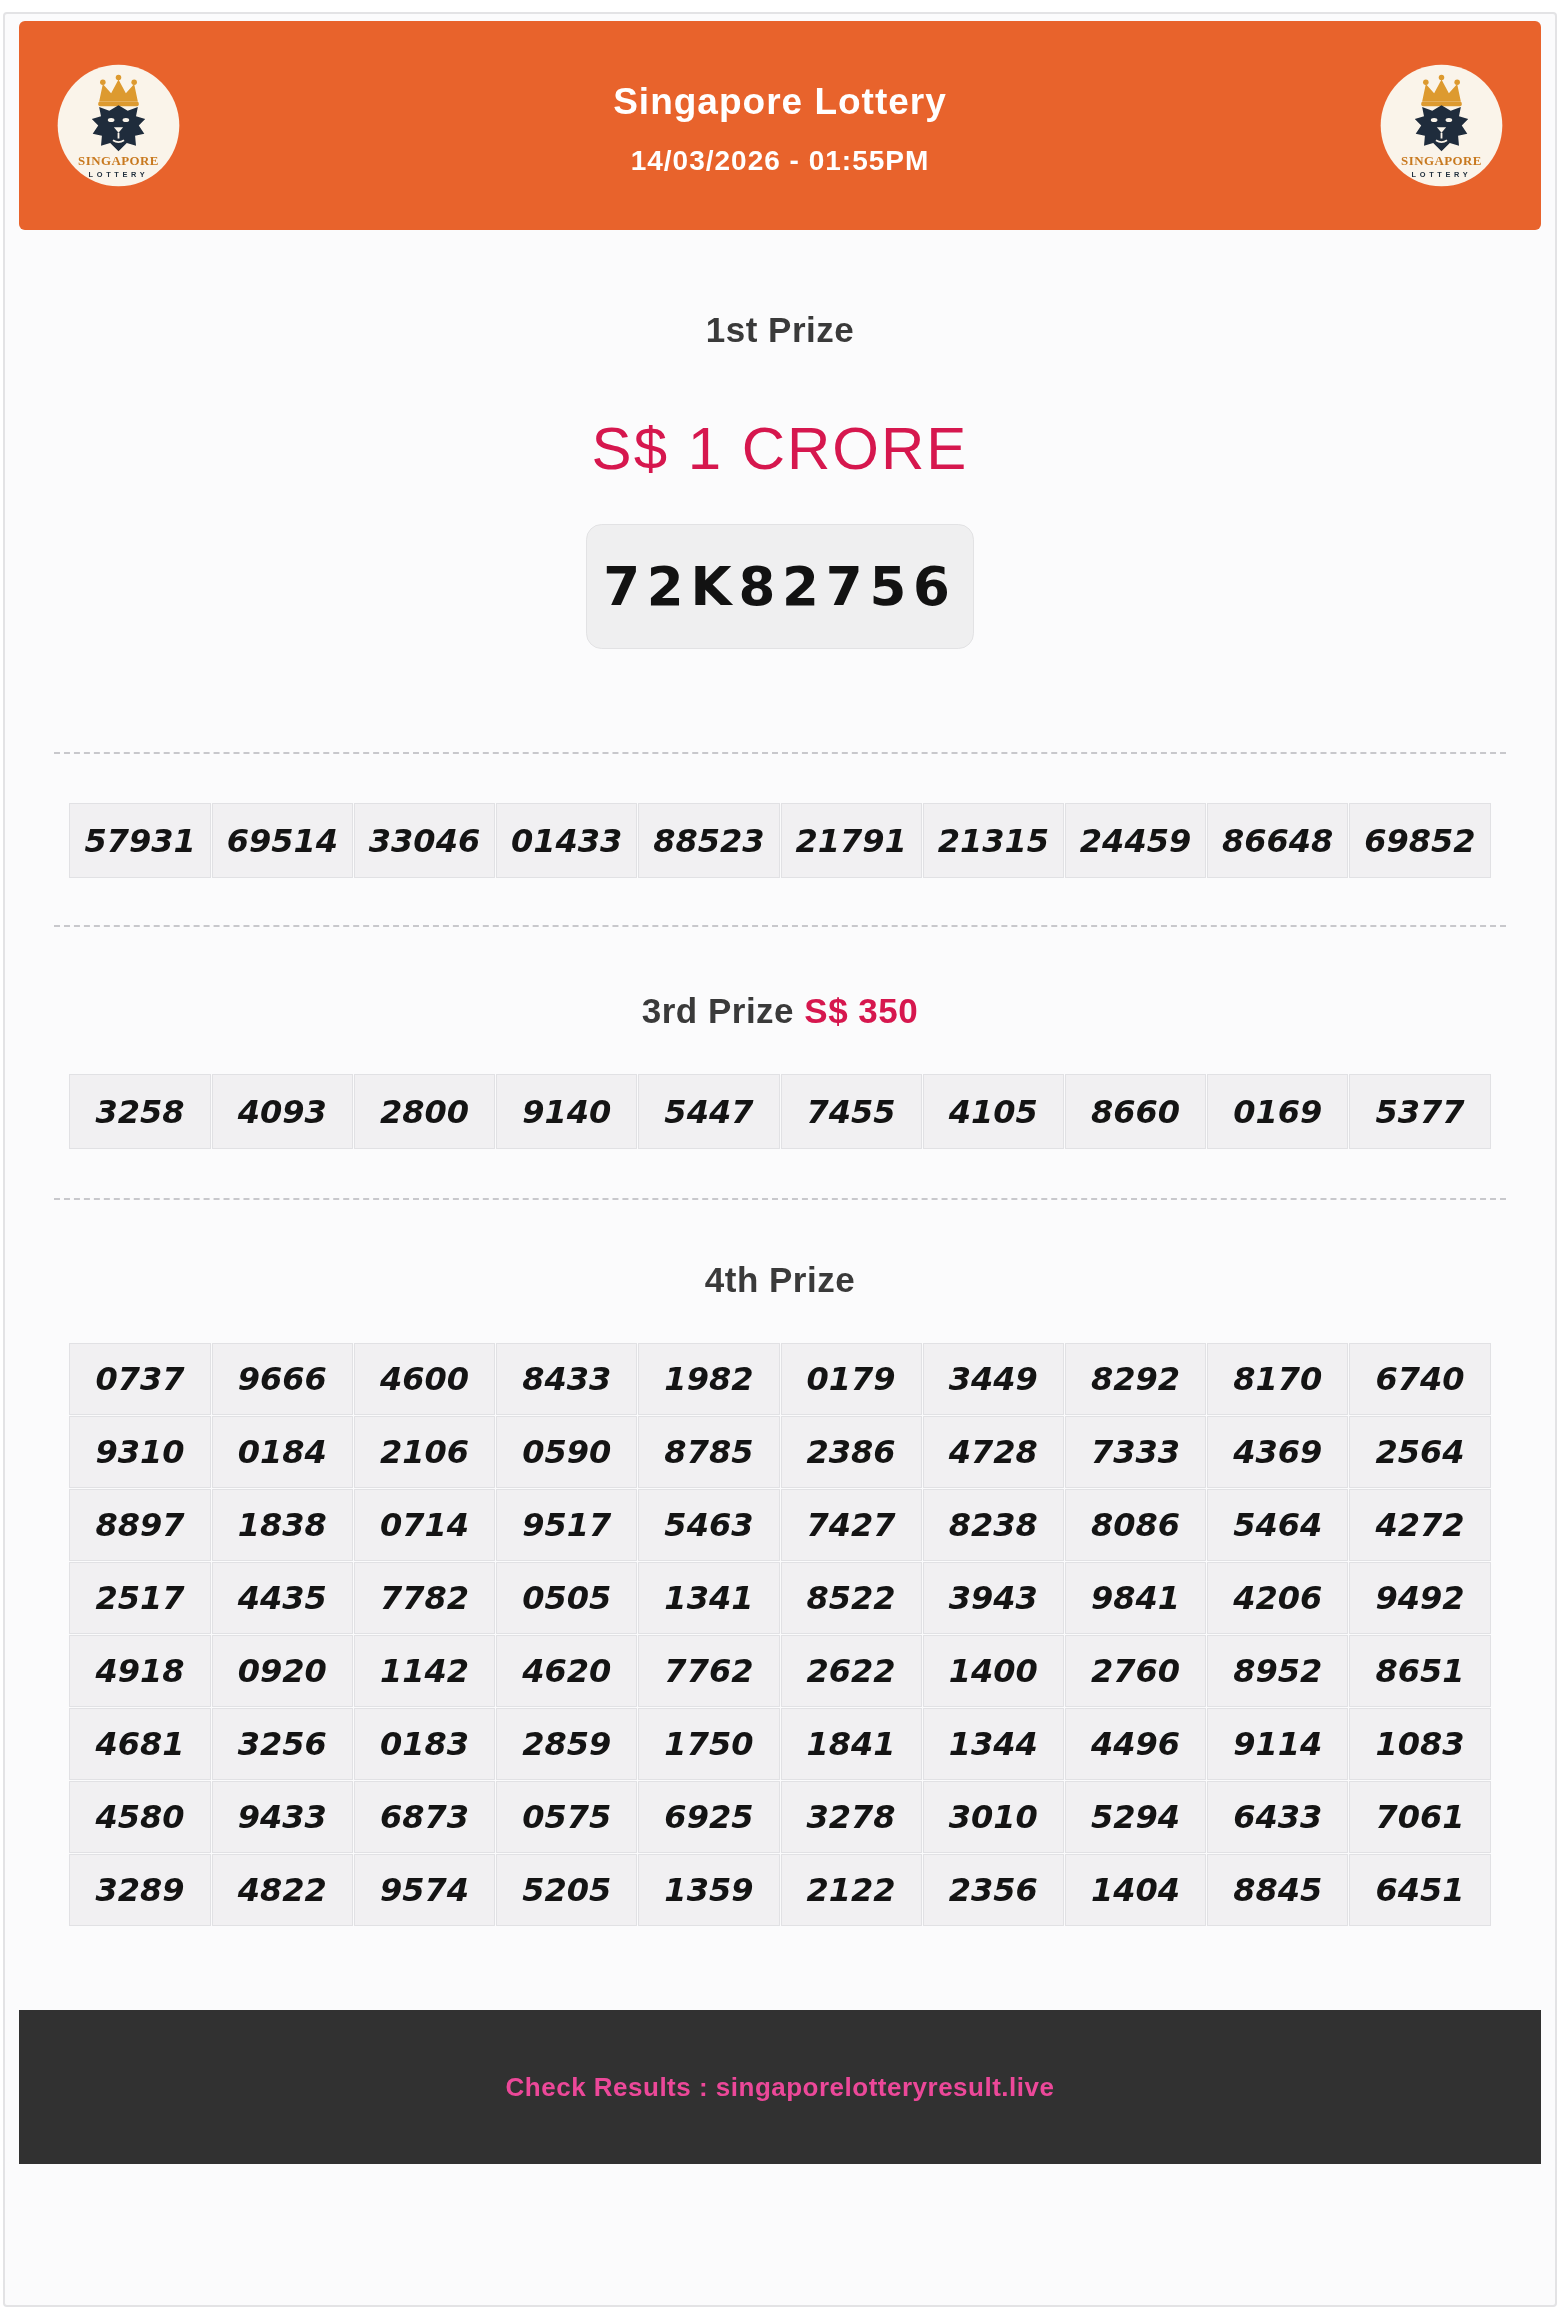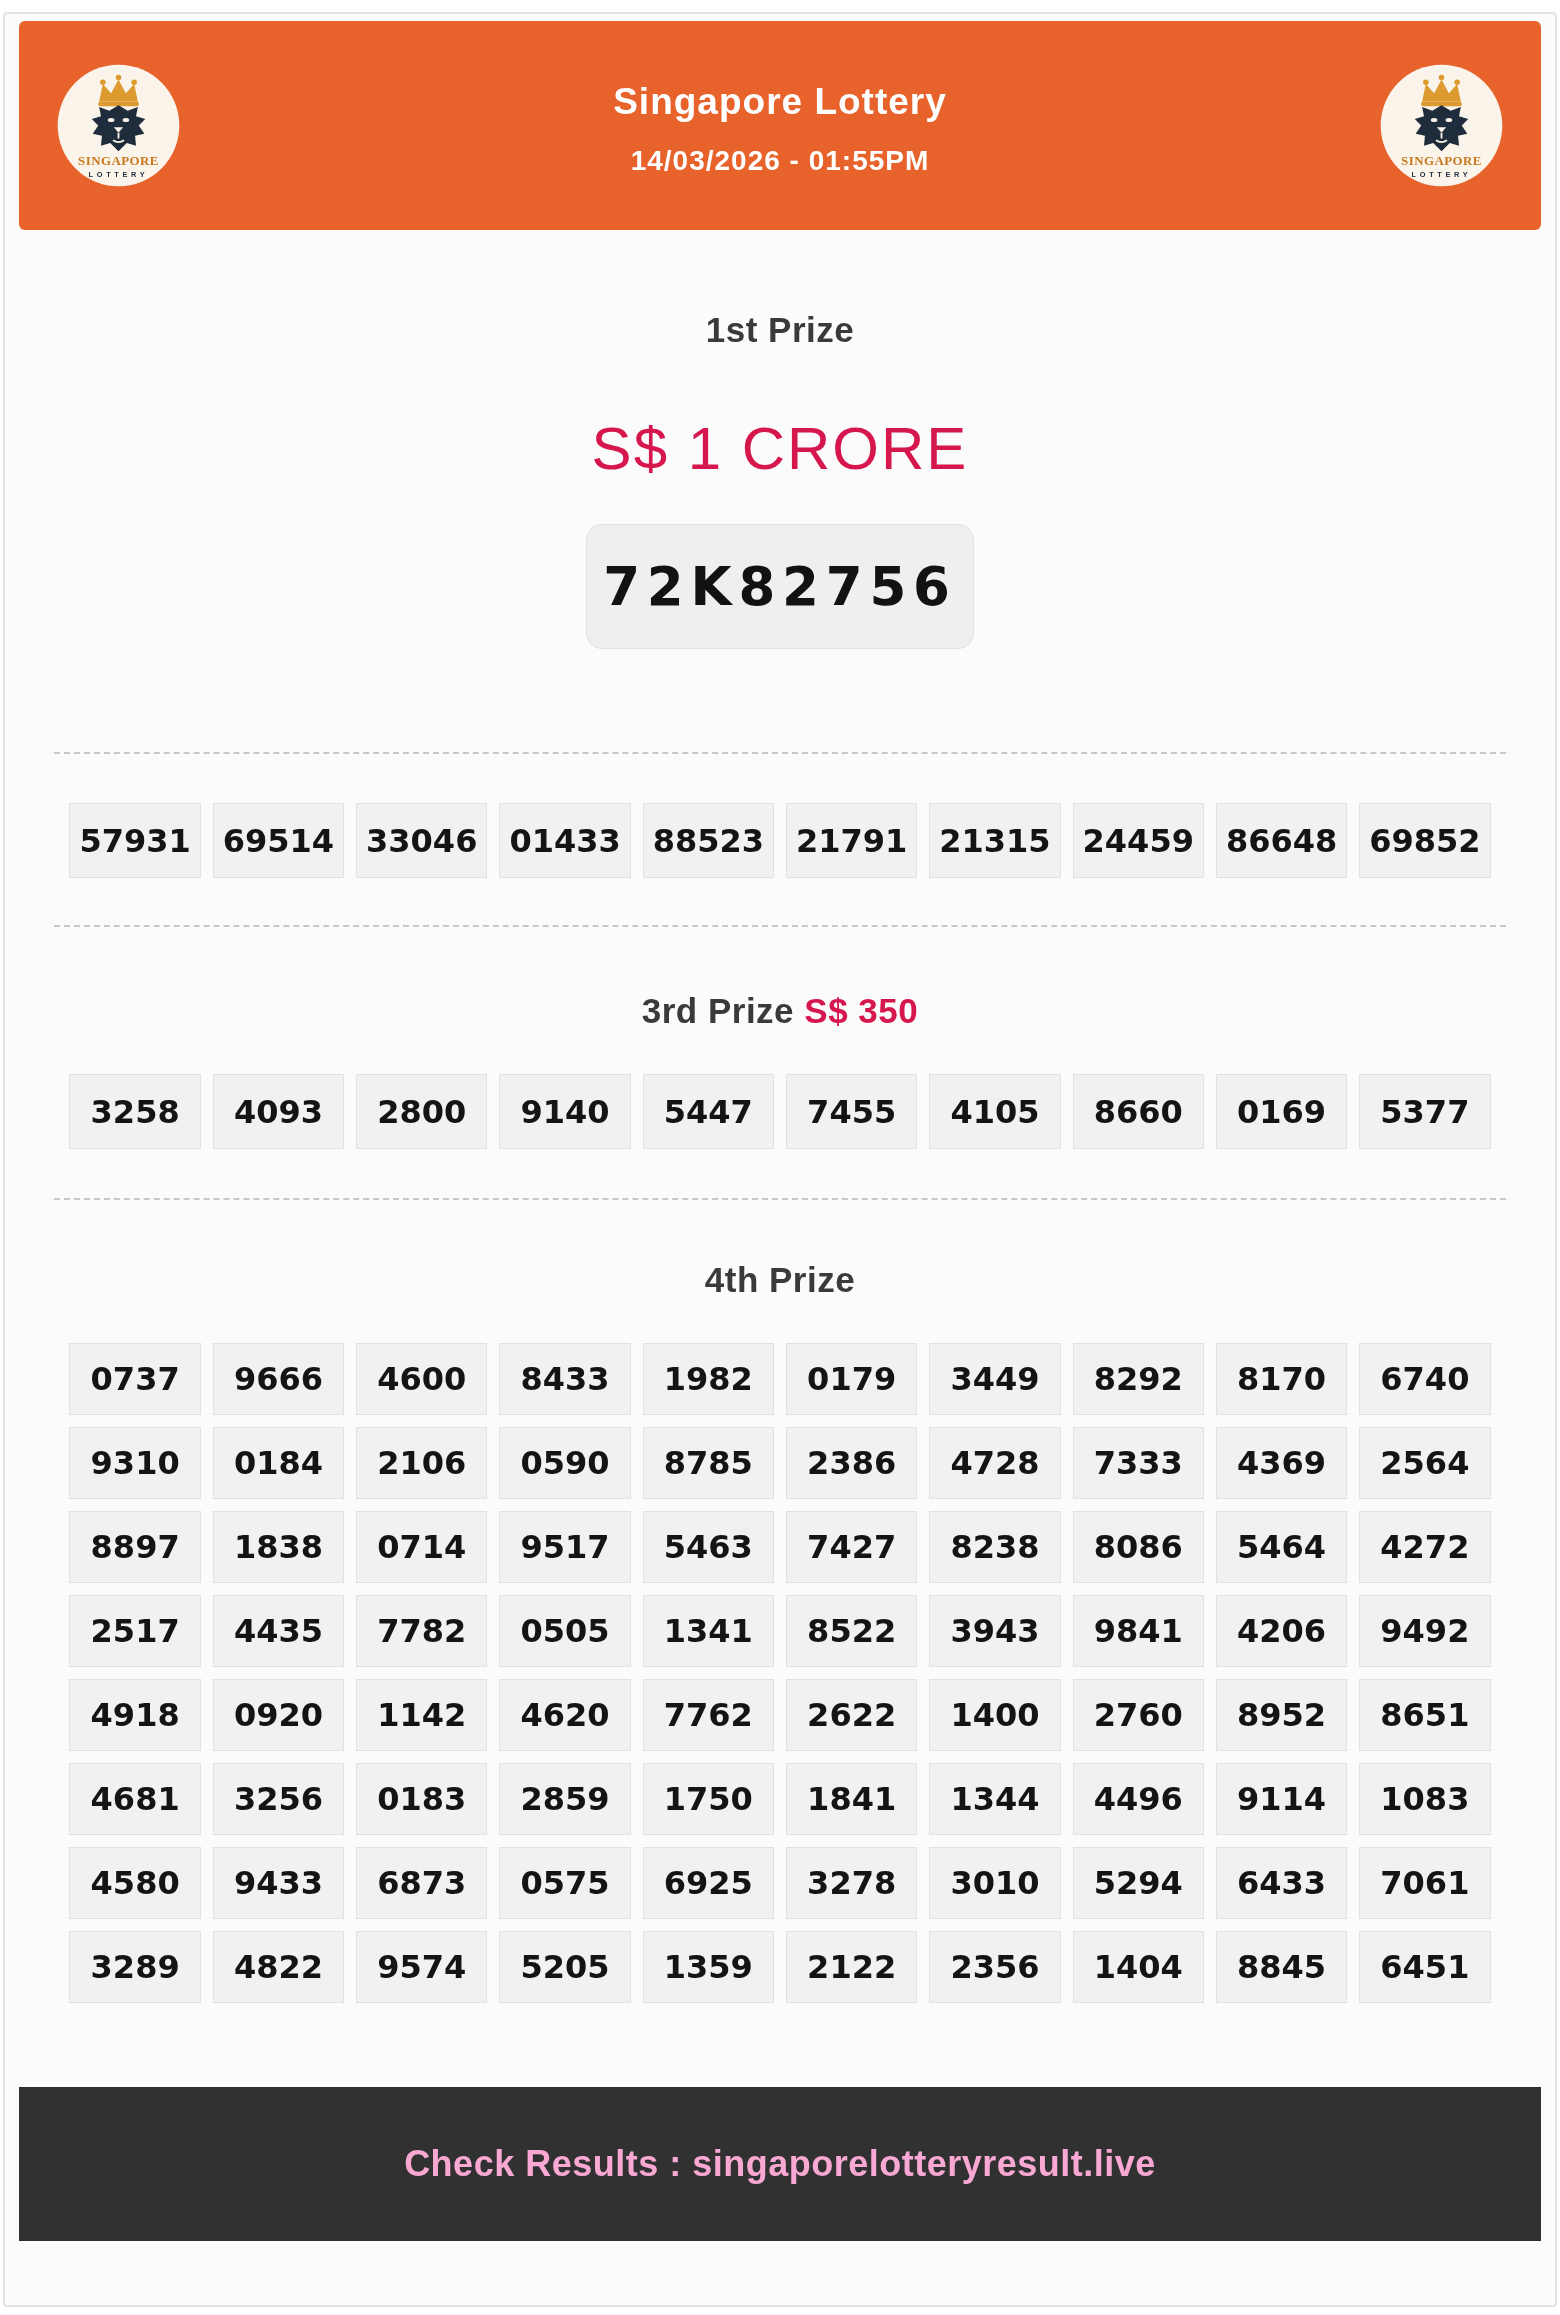--- a/index.html
+++ b/index.html
@@ -103,21 +103,22 @@
   .divider.d2 { margin-top:47px; }
   .divider.d3 { margin-top:49px; }
   .second-label { margin-top:55px; }
   .third-label  { margin-top:64px; }
   .fourth-label { margin-top:60px; }
   
   .num-grid {
     margin:0 50px;
     display:grid;
     grid-template-columns:repeat(10, 1fr);
-    gap:12px;
+    gap:1px;
+    font-style:italic;
   }
   .num-grid.row2 { margin-top:49px; }
   .num-grid.row3 { margin-top:43px; }
   .num-grid.grid4 { margin-top:43px; }
   .num-cell {
     height:72px;
     background:#f1f0f2;
     border:1px solid #e1e1e4;
     display:flex;
     align-items:center;
@@ -131,22 +132,22 @@
   
   .footer {
     margin-top:84px;
     height:154px;
     background:var(--footer-bg, #313131);
     display:flex;
     align-items:center;
     justify-content:center;
   }
   .footer .footer-text {
-    color:#f9a8d4;
-    font-size:36px;
+    color:#ec4899;
+    font-size:26px;
     font-weight:bold;
     letter-spacing:0.5px;
   }
 </style>
 </head>
 <body>
 
 <div class="page">
   <div class="card">
 

